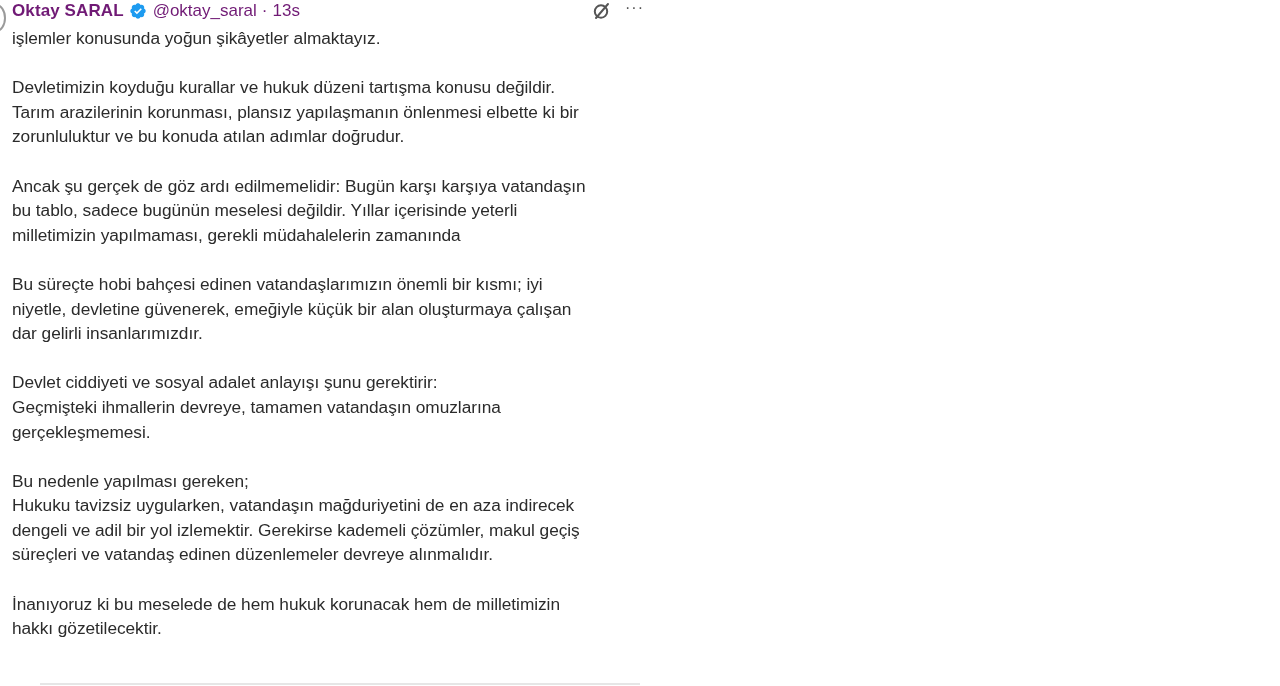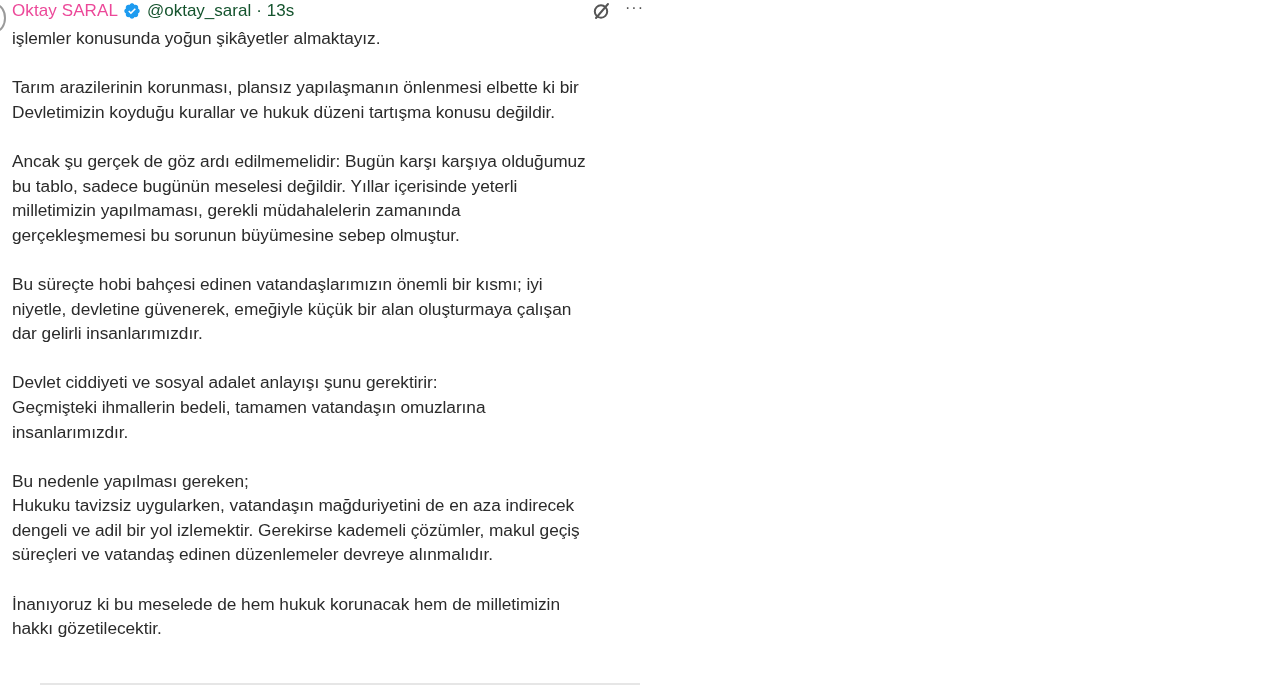--- a/index.html
+++ b/index.html
@@ -32,32 +32,32 @@
       width: 632px;
     }
     .header {
       display: flex;
       align-items: center;
       height: 22px;
       font-size: 17px;
       white-space: nowrap;
     }
     .name {
-      font-weight: normal;
-      color: #ec4899;
+      font-weight: bold;
+      color: #701a75;
       letter-spacing: 0.1px;
     }
     .verified {
       width: 18px;
       height: 18px;
       margin: 0 6px 0 5px;
       display: inline-block;
     }
     .handle {
-      color: #14532d;
+      color: #701a75;
     }
     .actions {
       position: absolute;
       right: 0;
       top: 1px;
       display: flex;
       align-items: center;
       gap: 14px;
     }
     .grok-icon {
@@ -119,38 +119,38 @@
       </span>
       <span class="more-icon">···</span>
     </div>
   </div>
 
   <div class="body">
     <p class="para">
       <span class="line">işlemler konusunda yoğun şikâyetler almaktayız.</span>
     </p>
     <p class="para">
+      <span class="line">Devletimizin koyduğu kurallar ve hukuk düzeni tartışma konusu değildir.</span>
       <span class="line">Tarım arazilerinin korunması, plansız yapılaşmanın önlenmesi elbette ki bir</span>
-      <span class="line">Devletimizin koyduğu kurallar ve hukuk düzeni tartışma konusu değildir.</span>
+      <span class="line">zorunluluktur ve bu konuda atılan adımlar doğrudur.</span>
     </p>
     <p class="para">
-      <span class="line">Ancak şu gerçek de göz ardı edilmemelidir: Bugün karşı karşıya olduğumuz</span>
+      <span class="line">Ancak şu gerçek de göz ardı edilmemelidir: Bugün karşı karşıya vatandaşın</span>
       <span class="line">bu tablo, sadece bugünün meselesi değildir. Yıllar içerisinde yeterli</span>
       <span class="line">milletimizin yapılmaması, gerekli müdahalelerin zamanında</span>
-      <span class="line">gerçekleşmemesi bu sorunun büyümesine sebep olmuştur.</span>
     </p>
     <p class="para">
       <span class="line">Bu süreçte hobi bahçesi edinen vatandaşlarımızın önemli bir kısmı; iyi</span>
       <span class="line">niyetle, devletine güvenerek, emeğiyle küçük bir alan oluşturmaya çalışan</span>
       <span class="line">dar gelirli insanlarımızdır.</span>
     </p>
     <p class="para">
       <span class="line">Devlet ciddiyeti ve sosyal adalet anlayışı şunu gerektirir:</span>
-      <span class="line">Geçmişteki ihmallerin bedeli, tamamen vatandaşın omuzlarına</span>
-      <span class="line">insanlarımızdır.</span>
+      <span class="line">Geçmişteki ihmallerin devreye, tamamen vatandaşın omuzlarına</span>
+      <span class="line">gerçekleşmemesi.</span>
     </p>
     <p class="para">
       <span class="line">Bu nedenle yapılması gereken;</span>
       <span class="line">Hukuku tavizsiz uygularken, vatandaşın mağduriyetini de en aza indirecek</span>
       <span class="line">dengeli ve adil bir yol izlemektir. Gerekirse kademeli çözümler, makul geçiş</span>
       <span class="line">süreçleri ve vatandaş edinen düzenlemeler devreye alınmalıdır.</span>
     </p>
     <p class="para">
       <span class="line">İnanıyoruz ki bu meselede de hem hukuk korunacak hem de milletimizin</span>
       <span class="line">hakkı gözetilecektir.</span>

